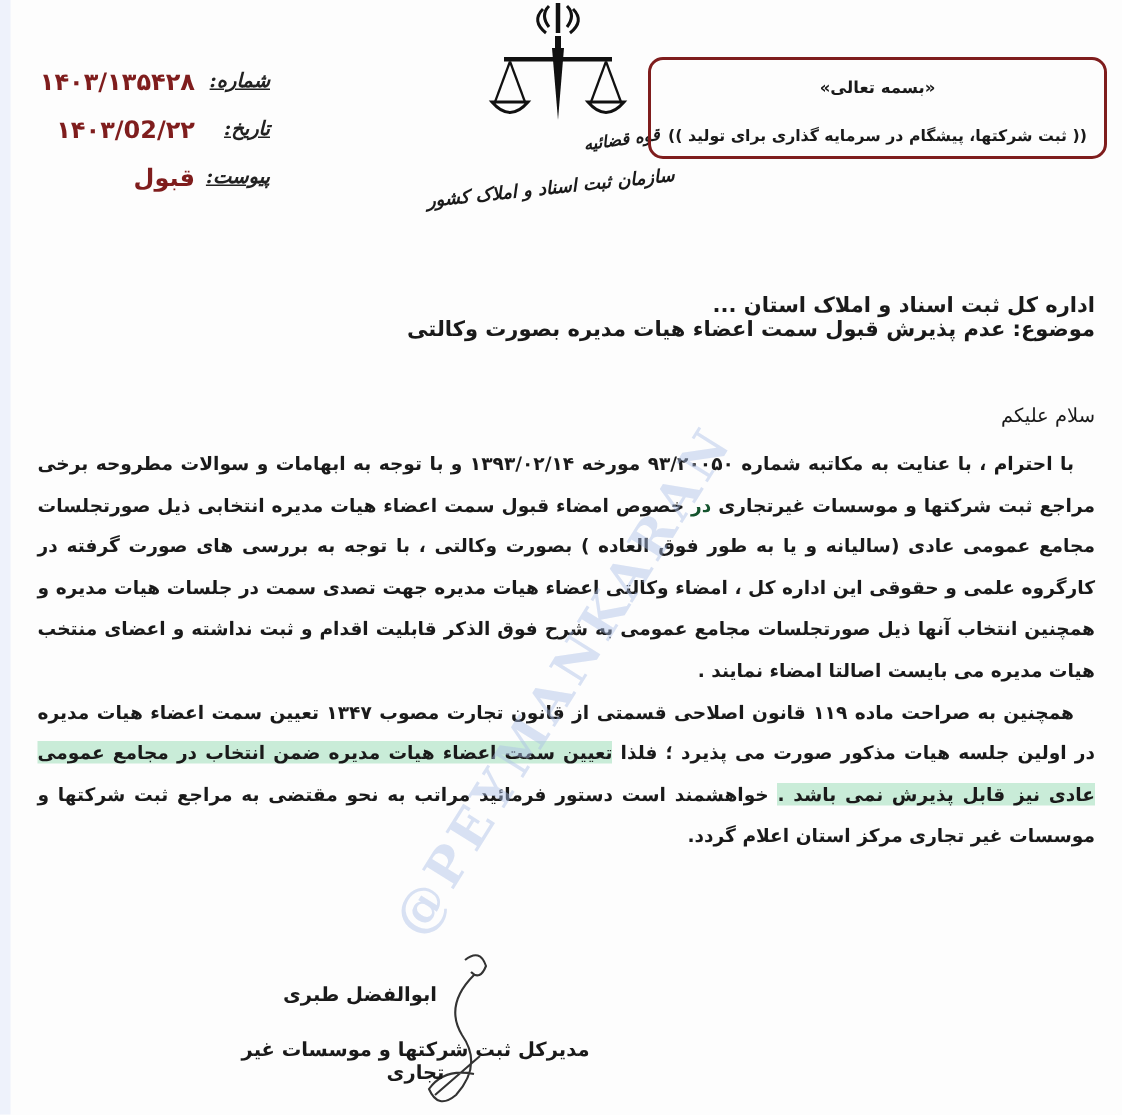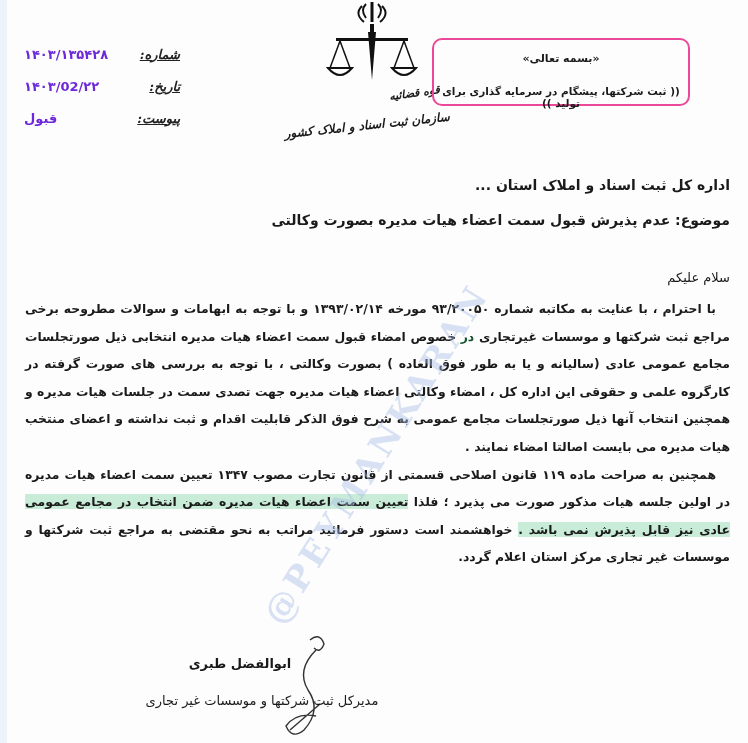--- a/index.html
+++ b/index.html
@@ -21,52 +21,52 @@
     position: absolute; left: 20px; top: 38px; width: 160px;
     direction: rtl;
   }
   .meta-row { display: flex; flex-direction: row; align-items: center; height: 32px; }
   .meta-label {
     width: 50px; text-align: right;
     font-family: "DejaVu Serif", serif; font-style: italic; font-weight: bold;
     font-size: 13px; color: #222; text-decoration: underline;
   }
   .meta-value {
-    flex: 1; text-align: left; direction: rtl; padding-left: 4px;
-    font-family: "DejaVu Sans", sans-serif; font-weight: bold; font-size: 13px; color: #6d28d9;
+    flex: 1; text-align: right; direction: rtl; padding-left: 4px;
+    font-family: "DejaVu Sans", sans-serif; font-weight: bold; font-size: 16px; color: #7f1d1d;
   }
 
   
   .emblem {
     position: absolute; left: 300px; top: 0px; width: 140px; height: 150px;
   }
   .emblem svg { position: absolute; left: 22px; top: 0; }
   .org-line1 {
     position: absolute; left: 370px; top: 88px; width: 70px;
     font-family: "DejaVu Serif", serif; font-style: italic; font-weight: bold; font-size: 11px;
     transform: rotate(-8deg); white-space: nowrap; text-align: right;
   }
   .org-line2 {
     position: absolute; left: 290px; top: 118px; width: 160px;
     font-family: "DejaVu Serif", serif; font-style: italic; font-weight: bold; font-size: 12px;
     transform: rotate(-6deg); white-space: nowrap; text-align: center;
   }
 
   
   .motto-box {
-    position: absolute; left: 432px; top: 38px; width: 258px; height: 68px;
-    border: 2px solid #ec4899; border-radius: 10px; box-sizing: border-box;
+    position: absolute; left: 432px; top: 38px; width: 306px; height: 68px;
+    border: 2px solid #7f1d1d; border-radius: 10px; box-sizing: border-box;
     text-align: center; direction: rtl;
   }
   .motto-1 { margin-top: 12px; font-size: 11px; font-weight: bold; }
   .motto-2 { margin-top: 20px; font-size: 10.5px; font-weight: bold; }
 
   
   .addr {
-    position: absolute; right: 18px; top: 177px; width: 440px;
+    position: absolute; right: 18px; top: 196px; width: 440px;
     font-size: 14px; font-weight: bold; text-align: right;
   }
   .subject {
     position: absolute; right: 18px; top: 212px; width: 500px;
     font-size: 14px; font-weight: bold; 
   }
   .greeting {
     position: absolute; right: 18px; top: 270px;
     font-size: 13px; font-weight: normal; text-align: right;
   }
@@ -88,22 +88,22 @@
     white-space: nowrap; letter-spacing: 4px; direction: ltr;
     top: 610px; left: 255px;
   }
 
   
   .sig-name {
     position: absolute; left: 140px; top: 656px; width: 200px;
     text-align: center; font-size: 13px; font-weight: bold;
   }
   .sig-title {
-    position: absolute; left: 137px; top: 693px; width: 250px;
-    text-align: center; font-size: 13px; font-weight: normal;
+    position: absolute; left: 152px; top: 693px; width: 250px;
+    text-align: center; font-size: 13px; font-weight: bold;
   }
   .sig-scribble { position: absolute; left: 250px; top: 630px; }
 </style>
 </head>
 <body>
 
 <div class="left-edge"></div>
 
 <div class="page">
 

